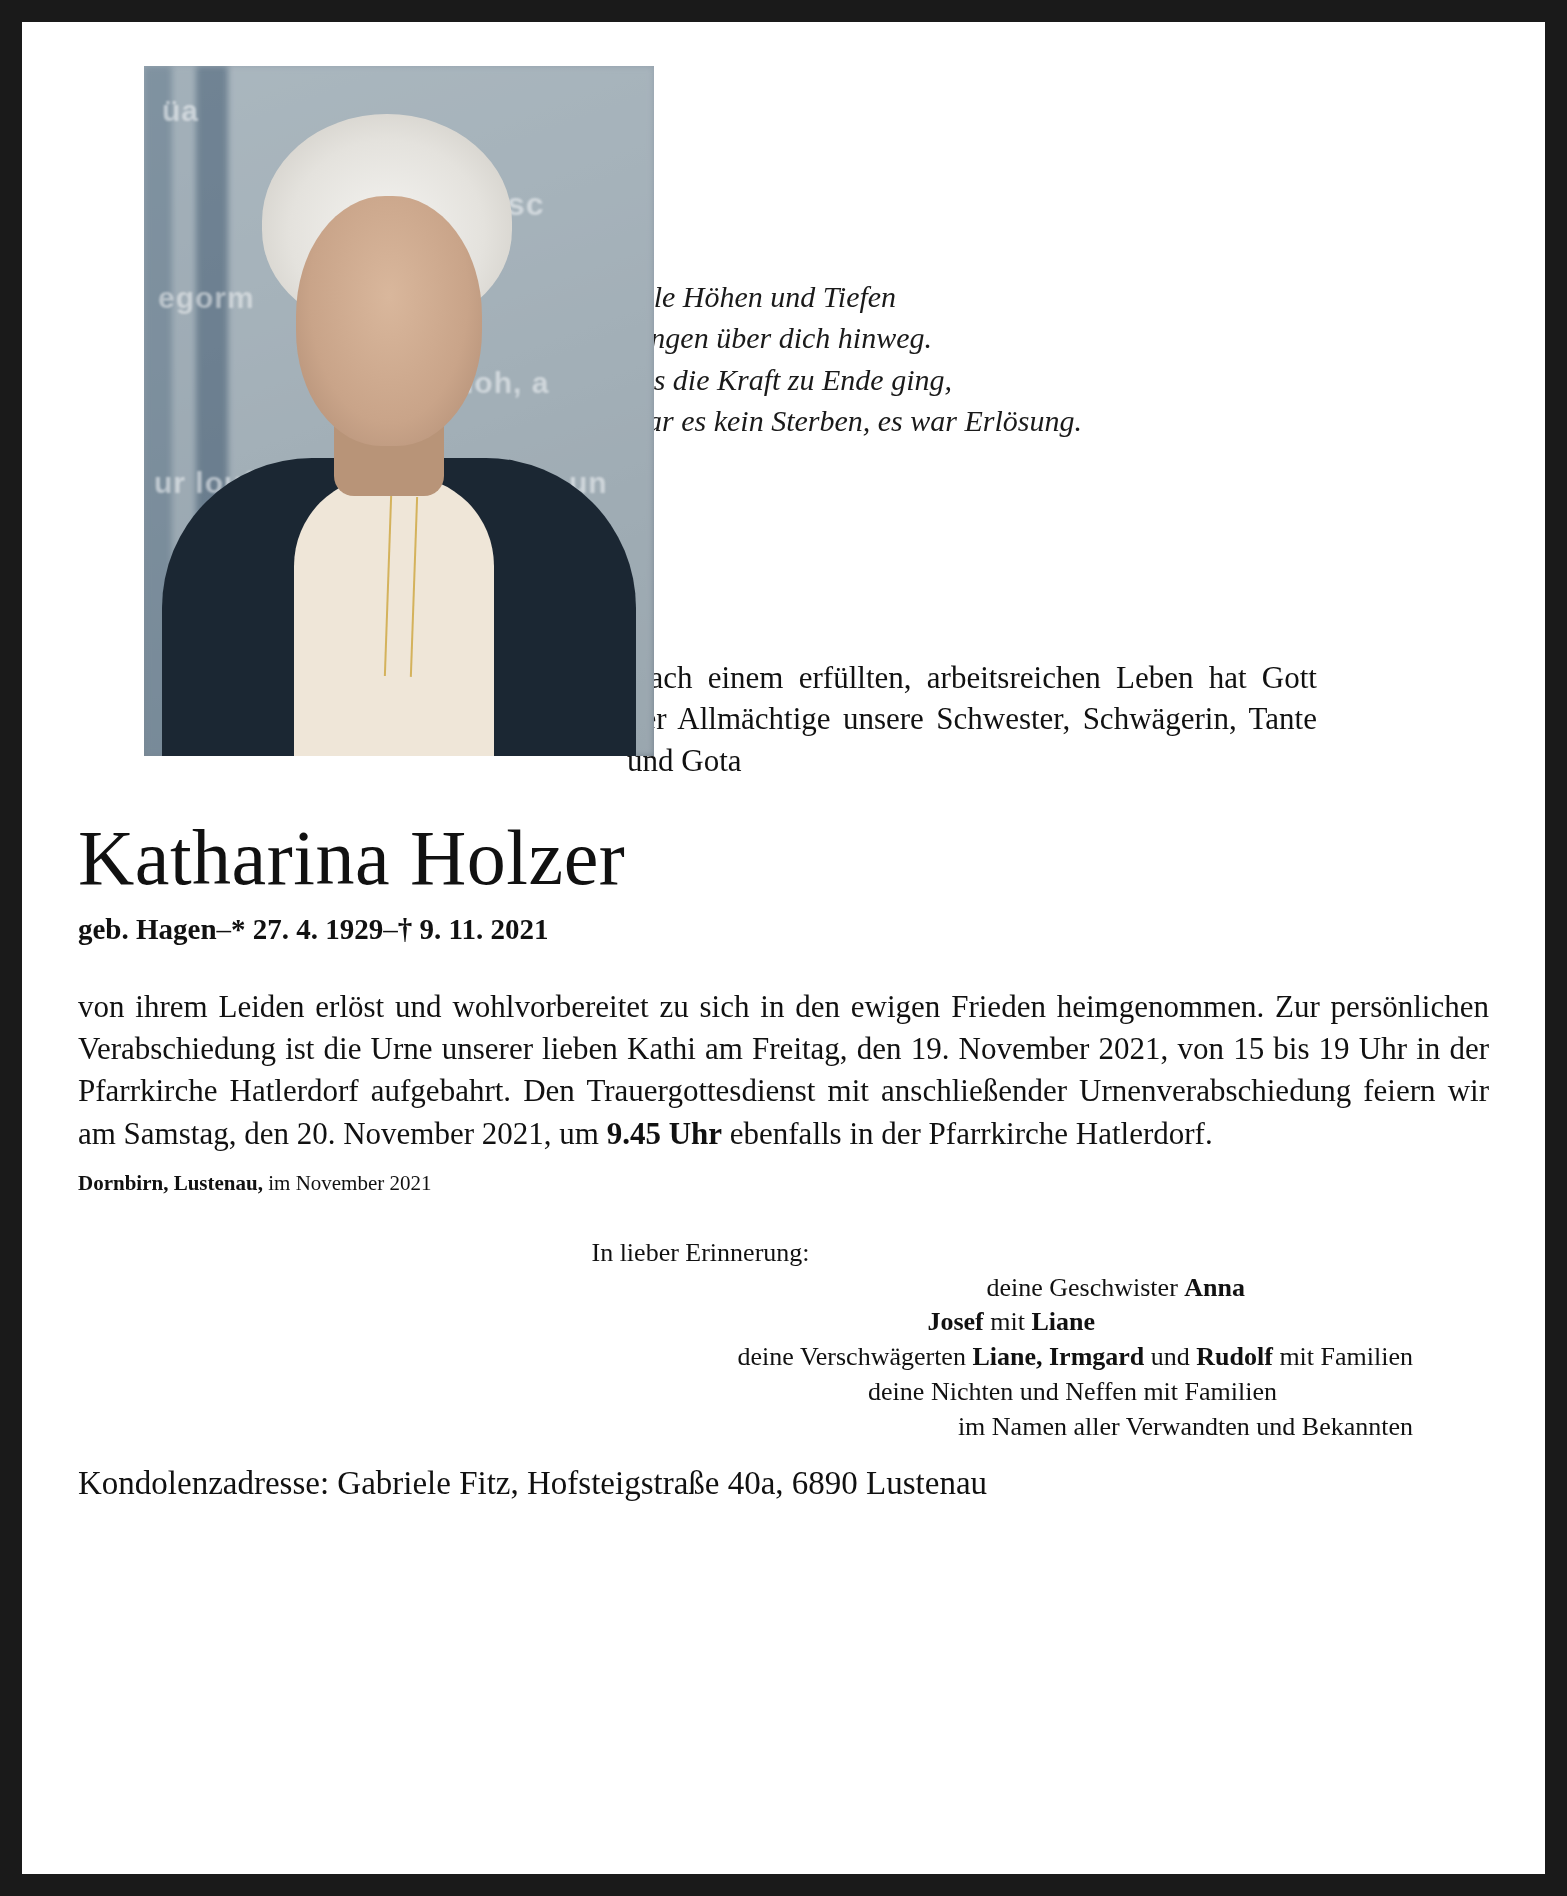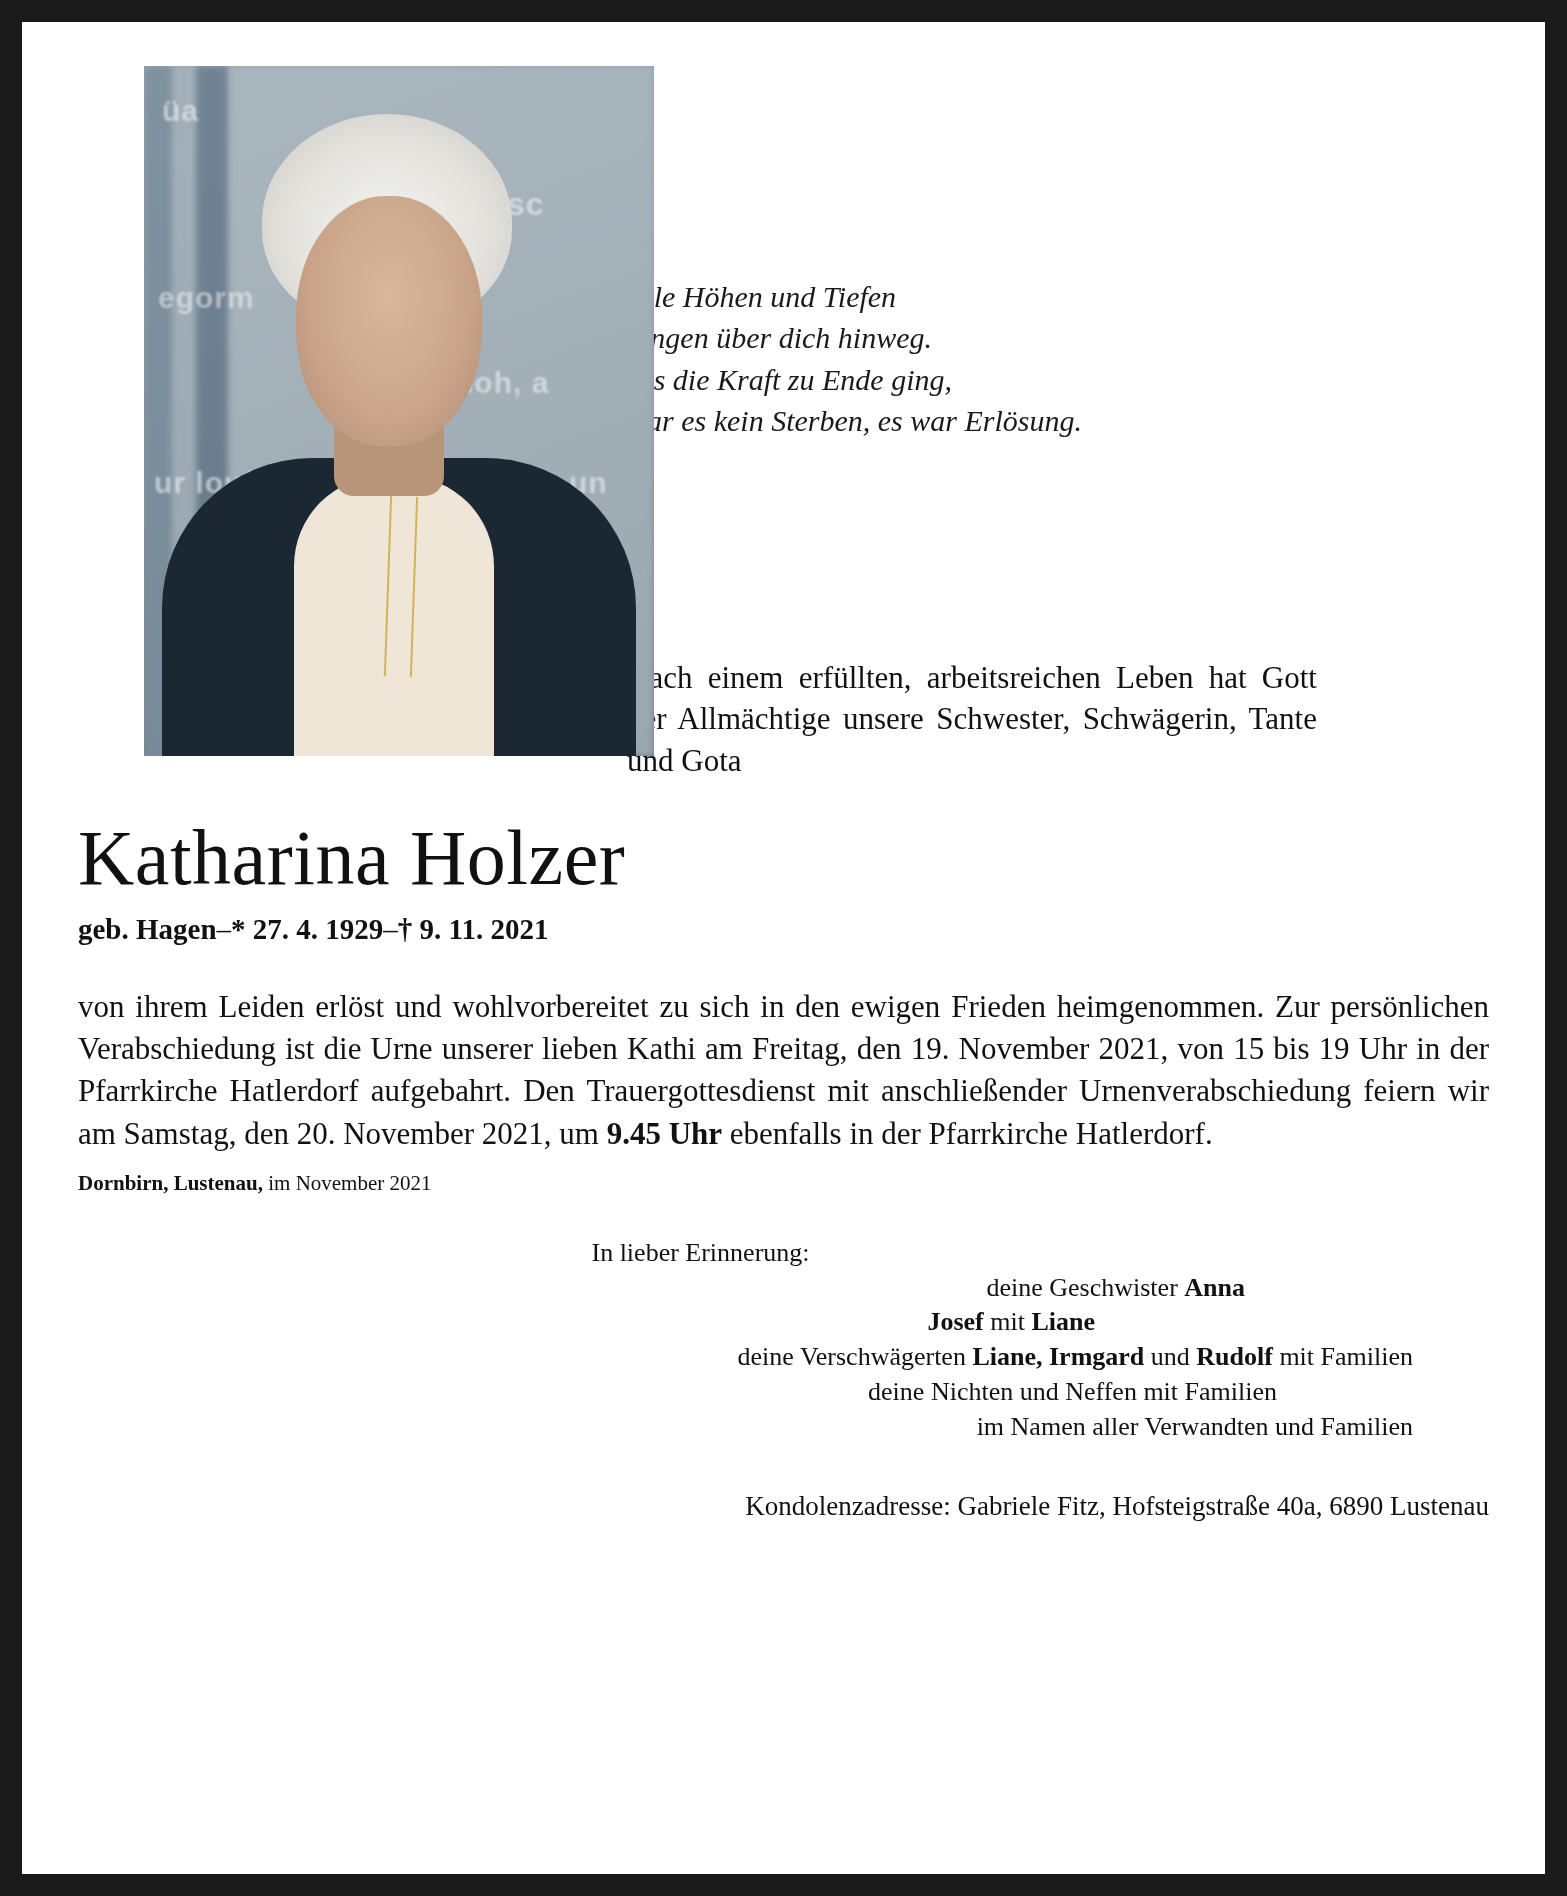--- a/index.html
+++ b/index.html
@@ -183,23 +183,23 @@
     text-align: center;
     padding-right: 90px;
   }
   .memory .r2 { padding-right: 168px; }
   .memory .r3 { padding-right: 318px; }
   .memory .r5 { padding-right: 136px; }
   .memory .r6 { padding-right: 0px; }
 
   
   .footer {
-    margin-top: 46px;
-    text-align: right;
-    font-size: 27px;
+    margin-top: 20px;
+    text-align: left;
+    font-size: 33px;
   }
 </style>
 </head>
 <body>
 
 <div class="page">
   <div class="frame">
 
     <div class="top">
 
@@ -254,19 +254,19 @@
       </div>
       <div class="r3">
         <b>Josef</b><span> mit </span><b>Liane</b>
       </div>
       <div>
         <span>deine Verschwägerten </span><b>Liane, Irmgard</b><span> und </span><b>Rudolf</b><span> mit Familien</span>
       </div>
       <div class="r5">
         <span>deine Nichten</span><span> und Neffen mit Familien</span>
       </div>
-      <div class="r6">im Namen aller Verwandten und Familien</div>
+      <div class="r6">im Namen aller Verwandten und Bekannten</div>
     </div>
 
     <div class="footer">Kondolenzadresse: Gabriele Fitz, Hofsteigstraße 40a, 6890 Lustenau</div>
 
   </div>
 </div>
 
 </body></html>

